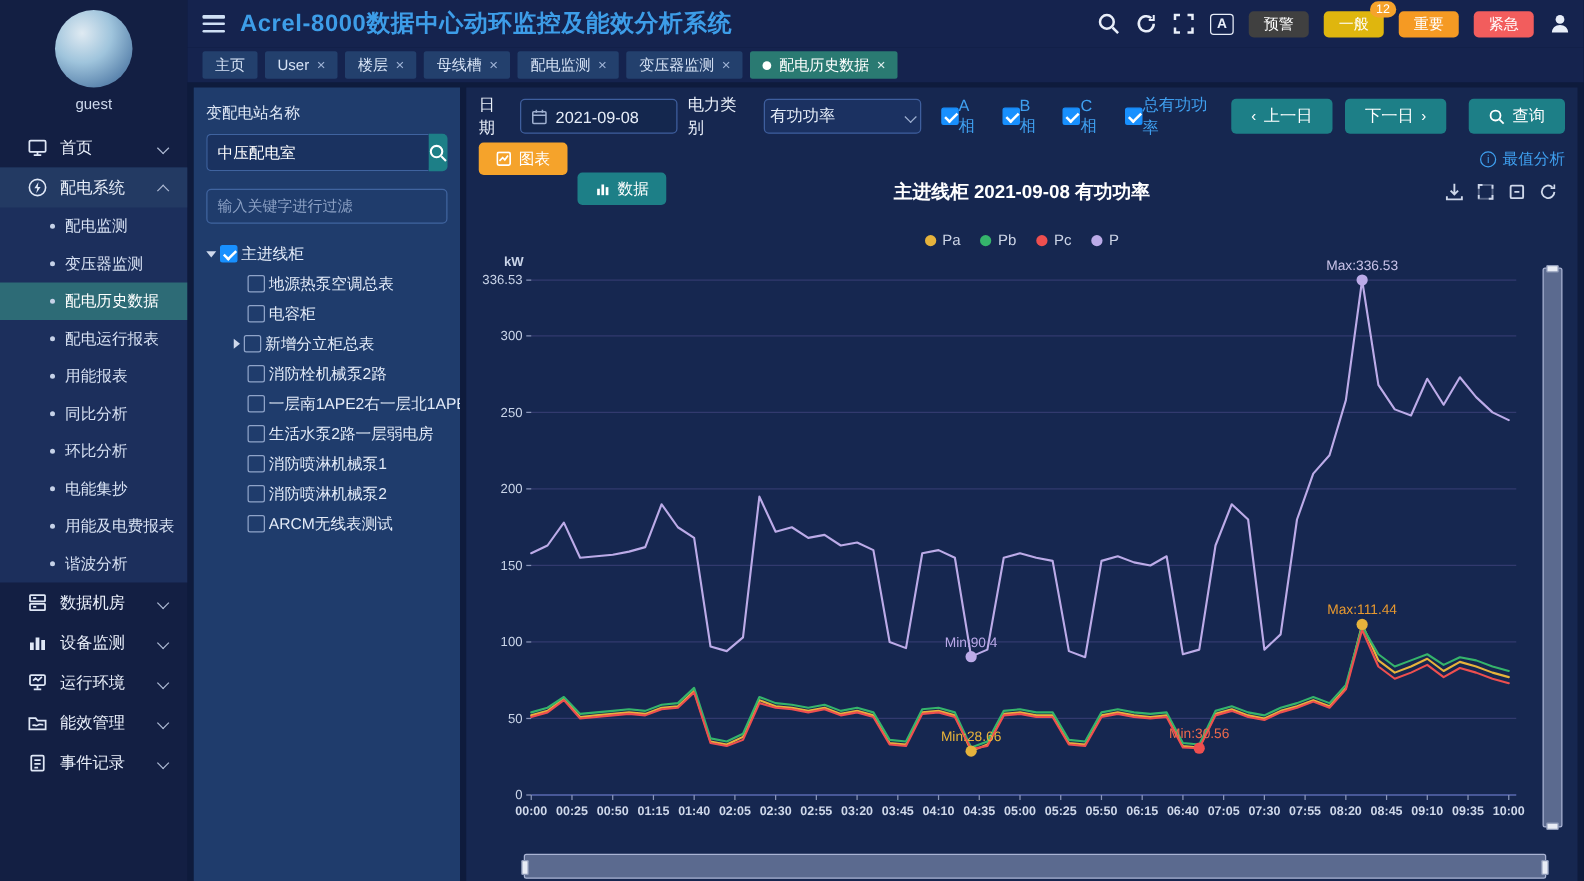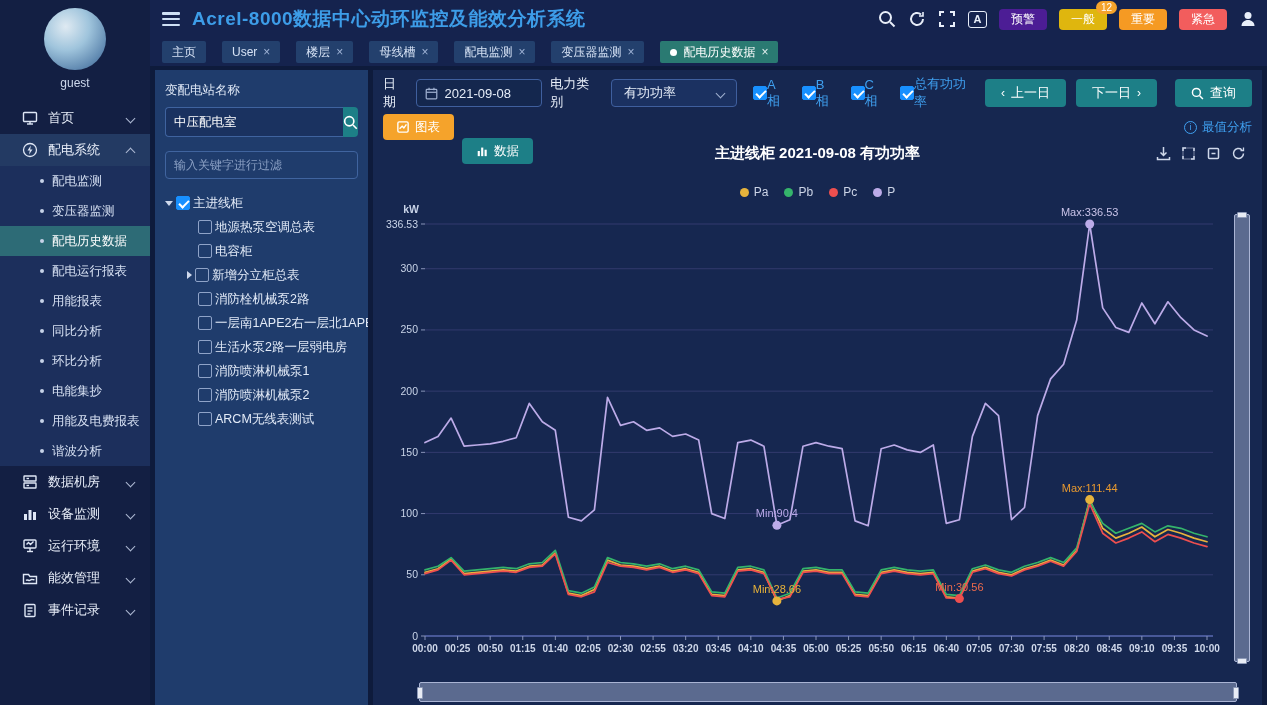--- a/index.html
+++ b/index.html
@@ -34,21 +34,21 @@
   .app-title { color:#3d9de8; font-size:19px; font-weight:bold; letter-spacing:0.5px; white-space:nowrap; }
   .top-icons { margin-left:auto; display:flex; align-items:center; gap:12px; }
   .hicon { width:18px; height:18px; color:#e8eef9; cursor:pointer; display:inline-flex; }
   .lang-box { width:19px; height:17px; border:1.5px solid #e8eef9; border-radius:3px; color:#e8eef9;
     font-size:11px; font-weight:bold; display:flex; align-items:center; justify-content:center; cursor:pointer; }
   .alarm-btn { position:relative; height:21px; padding:0 12px; border:none; border-radius:4px; color:#fff;
     font-size:12px; cursor:pointer; font-family:inherit; }
   .alarm-badge { position:absolute; top:-8px; right:-10px; background:#f5a32b; color:#fff; border-radius:9px;
     font-size:10px; padding:1px 5px; }
 
-  .tabs-row { height:28px; background:#15234e; display:flex; align-items:center; gap:16px; padding-left:12px; flex:none; }
+  .tabs-row { height:28px; background:#15234e; display:flex; align-items:center; gap:6px; padding-left:12px; flex:none; }
   .tab { display:flex; align-items:center; gap:6px; height:22px; padding:0 10px; background:#23406d;
     color:#d6e2f5; font-size:12px; border-radius:2px; cursor:pointer; white-space:nowrap; }
   .tab.active { background:#2a7a72; color:#fff; }
   .tab .dot { width:7px; height:7px; border-radius:50%; background:#fff; }
   .tab .close { color:#9fb3d6; font-size:12px; cursor:pointer; }
   .tab.active .close { color:#e2efee; }
 
   .content { flex:1; display:flex; background:#0e1b3c; min-height:0; }
 
   
@@ -73,21 +73,21 @@
   .cb.checked::after { content:""; position:absolute; left:4px; top:1px; width:4px; height:8px;
     border:solid #fff; border-width:0 2px 2px 0; transform:rotate(45deg); }
 
   
   .main-panel { flex:1; background:#162750; margin:4px 5px 0 5px; padding:8px 10px 0 10px; position:relative; min-width:0; }
   .toolbar-row { display:flex; align-items:center; gap:8px; height:30px; }
   .tb-label { color:#eaf0fa; font-size:13px; }
   .date-box { display:flex; align-items:center; gap:6px; width:128px; height:28px; background:#14274e;
     border:1px solid #3f5f9e; border-radius:4px; padding:0 8px; color:#e6edf8; font-size:13px; cursor:pointer; }
   .select-box { display:flex; align-items:center; width:128px; height:28px; background:#1b3161; border:1px solid #3f5f9e;
-    border-radius:4px; padding:0 12px; color:#e6edf8; font-size:13px; cursor:pointer; margin-left:2px; }
+    border-radius:4px; padding:0 4px; color:#e6edf8; font-size:13px; cursor:pointer; margin-left:2px; }
   .select-box .chev { margin-left:auto; border-color:#9fb0d0; }
   .phase-group { display:flex; align-items:center; gap:14px; margin-left:8px; }
   .phase-item { display:flex; align-items:center; gap:0; cursor:pointer; }
   .phase-item span.lbl { color:#3fa0f0; font-size:13px; }
   .teal-btn { height:28px; background:#1d7f87; color:#fff; border:none; border-radius:4px; font-size:13px;
     padding:0 16px; cursor:pointer; display:inline-flex; align-items:center; gap:6px; font-family:inherit; white-space:nowrap; }
   .nav-day-group { margin-left:auto; display:flex; gap:10px; align-items:center; }
   .row2 { display:flex; align-items:center; height:30px; margin-top:4px; }
   .toggle-btn { height:26px; border:none; border-radius:4px; color:#fff; font-size:12.5px; padding:0 14px;
     cursor:pointer; display:inline-flex; align-items:center; gap:6px; font-family:inherit; }
@@ -284,21 +284,21 @@
               <path d="M15 2v4h-4" stroke-width="1.6"></path>
             </svg>
         </span>
         <span class="hicon">
           <svg viewBox="0 0 18 18" fill="none" stroke="currentColor" stroke-width="2">
               <path d="M2 6V2h4M12 2h4v4M16 12v4h-4M6 16H2v-4"></path>
             </svg>
         </span>
         <span class="lang-box">A</span>
         <span id="alarm-buttons" style="display:flex;gap:12px;align-items:center;">
-            <button class="alarm-btn" style="background: #4c1d95;">预警</button>
+            <button class="alarm-btn" style="background: #404040;">预警</button>
             <button class="alarm-btn" style="background: rgb(223, 182, 14);">一般<span class="alarm-badge">12</span></button>
             <button class="alarm-btn" style="background: rgb(245, 154, 35);">重要</button>
             <button class="alarm-btn" style="background: rgb(242, 93, 93);">紧急</button>
           </span>
         <span class="hicon">
           <svg viewBox="0 0 18 18" fill="currentColor">
               <circle cx="9" cy="5.5" r="3.5"></circle>
               <path d="M2.5 16c0-3.6 2.9-6 6.5-6s6.5 2.4 6.5 6z"></path>
             </svg>
         </span>

